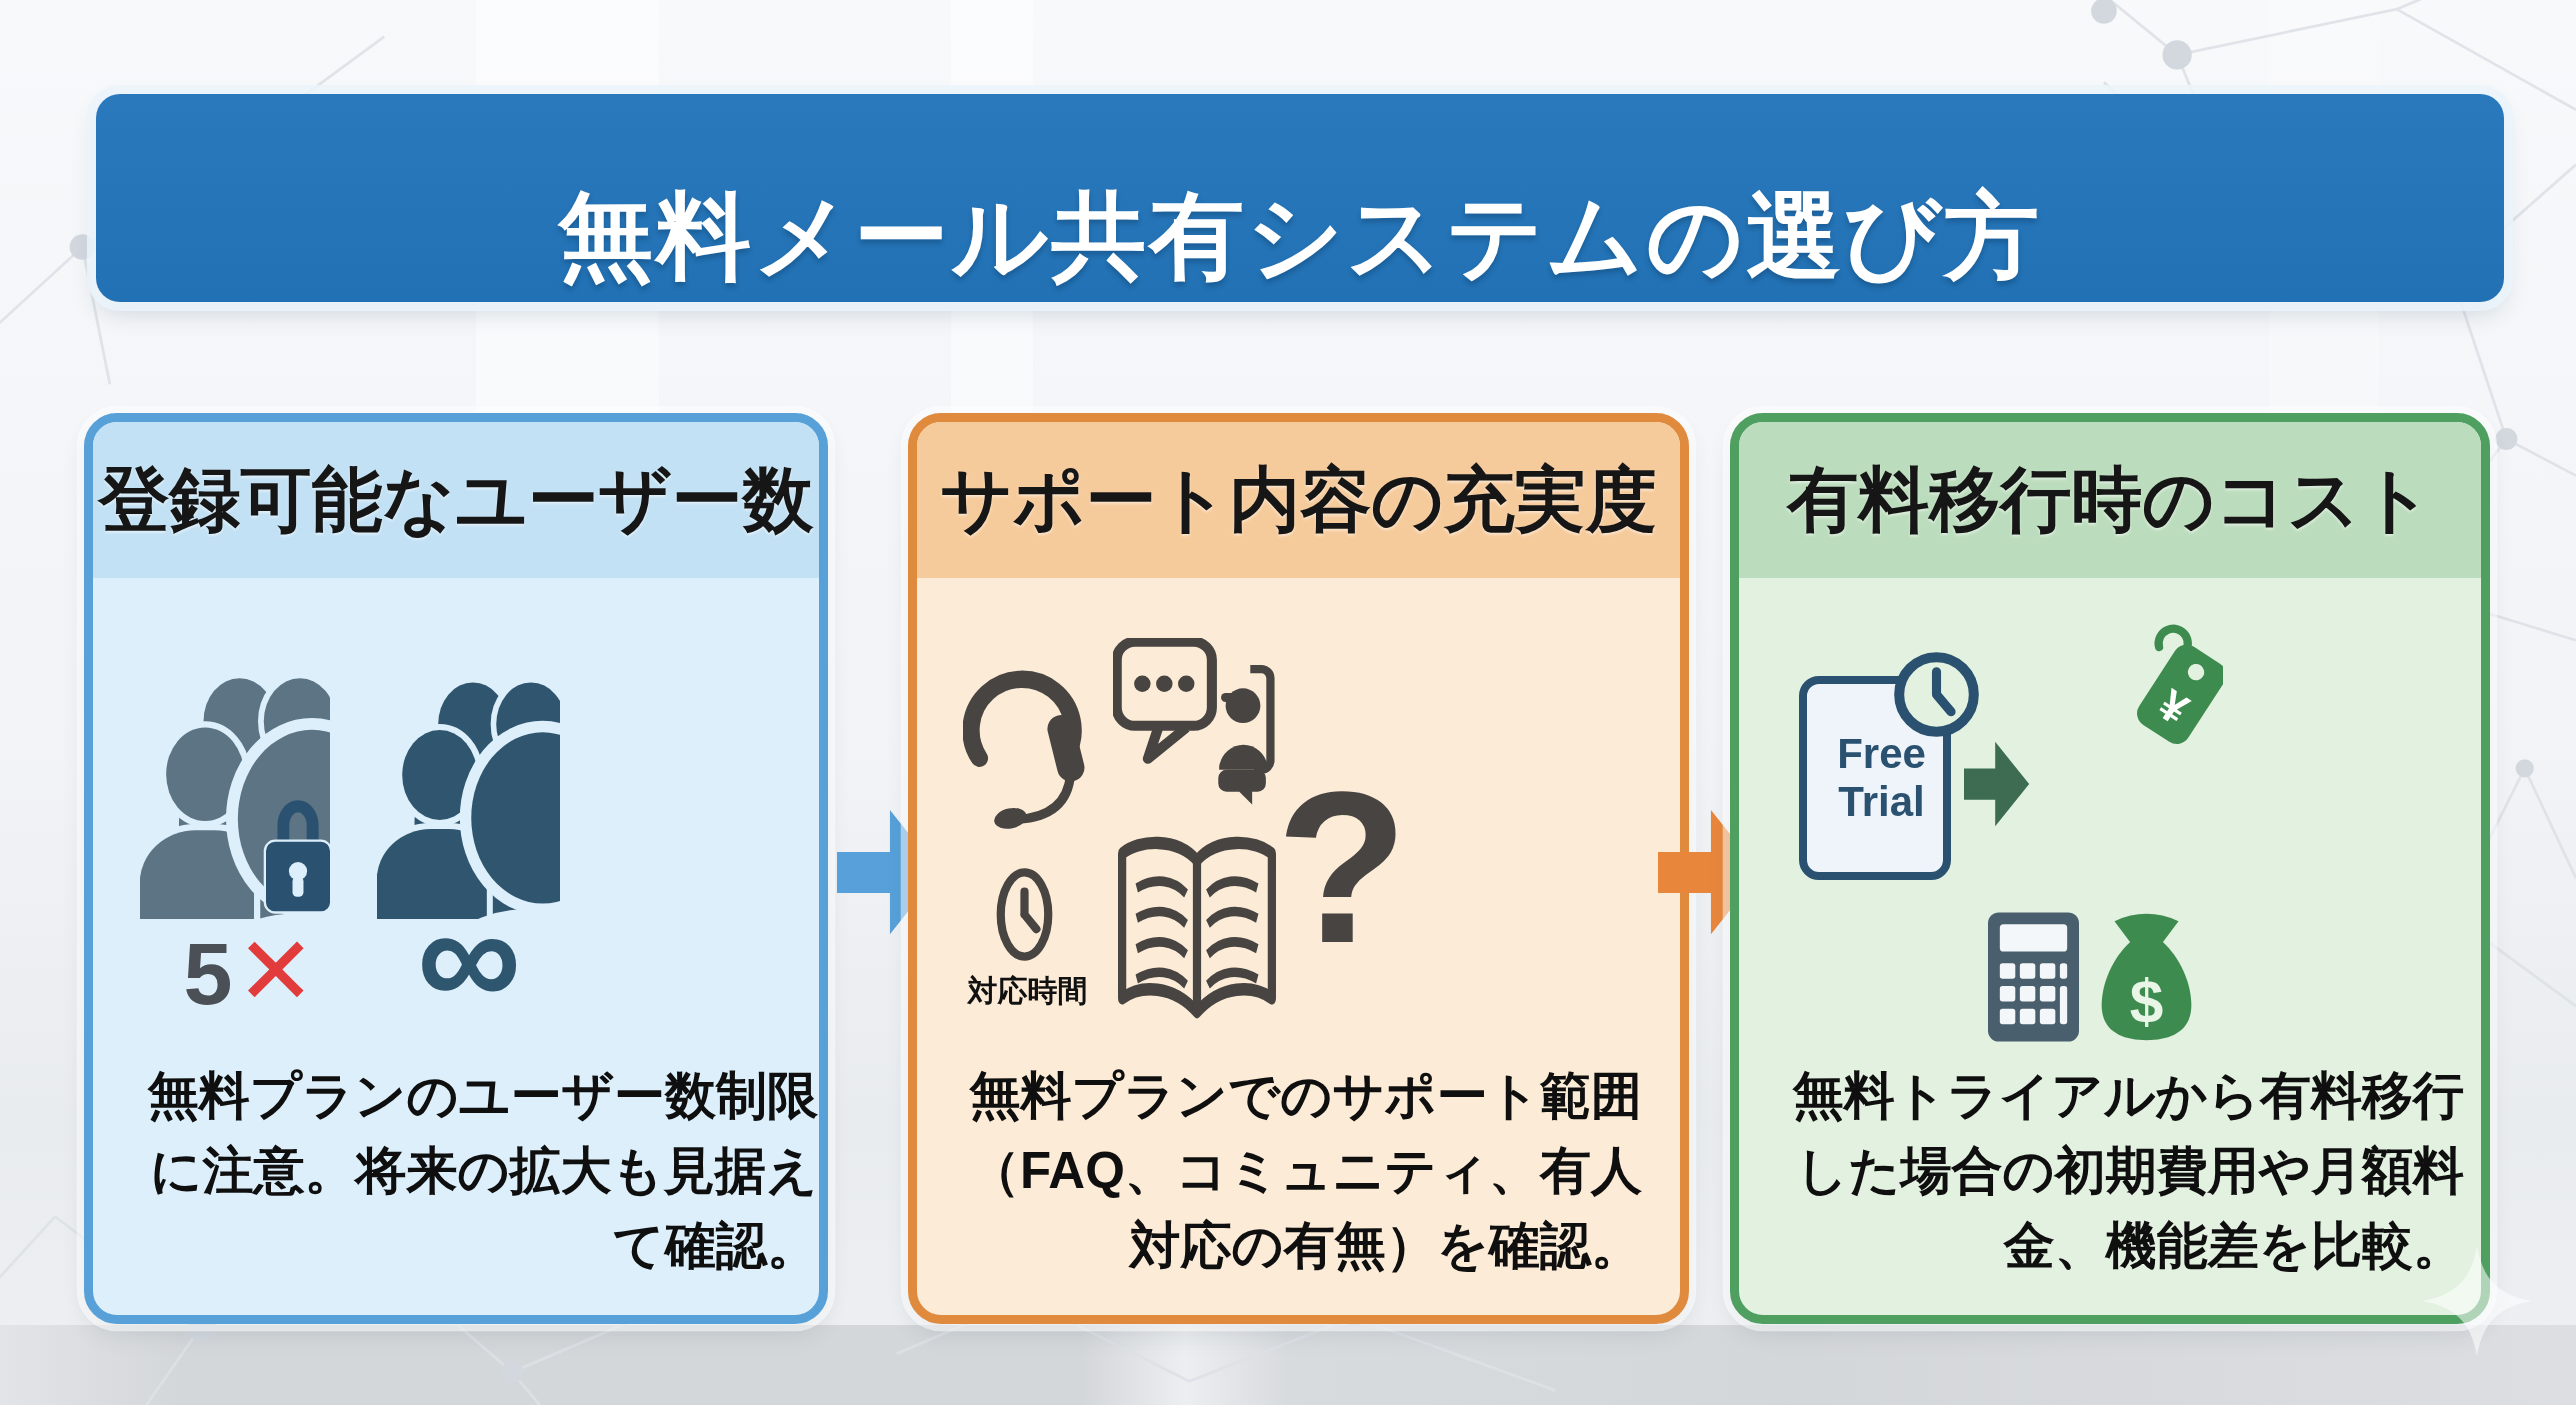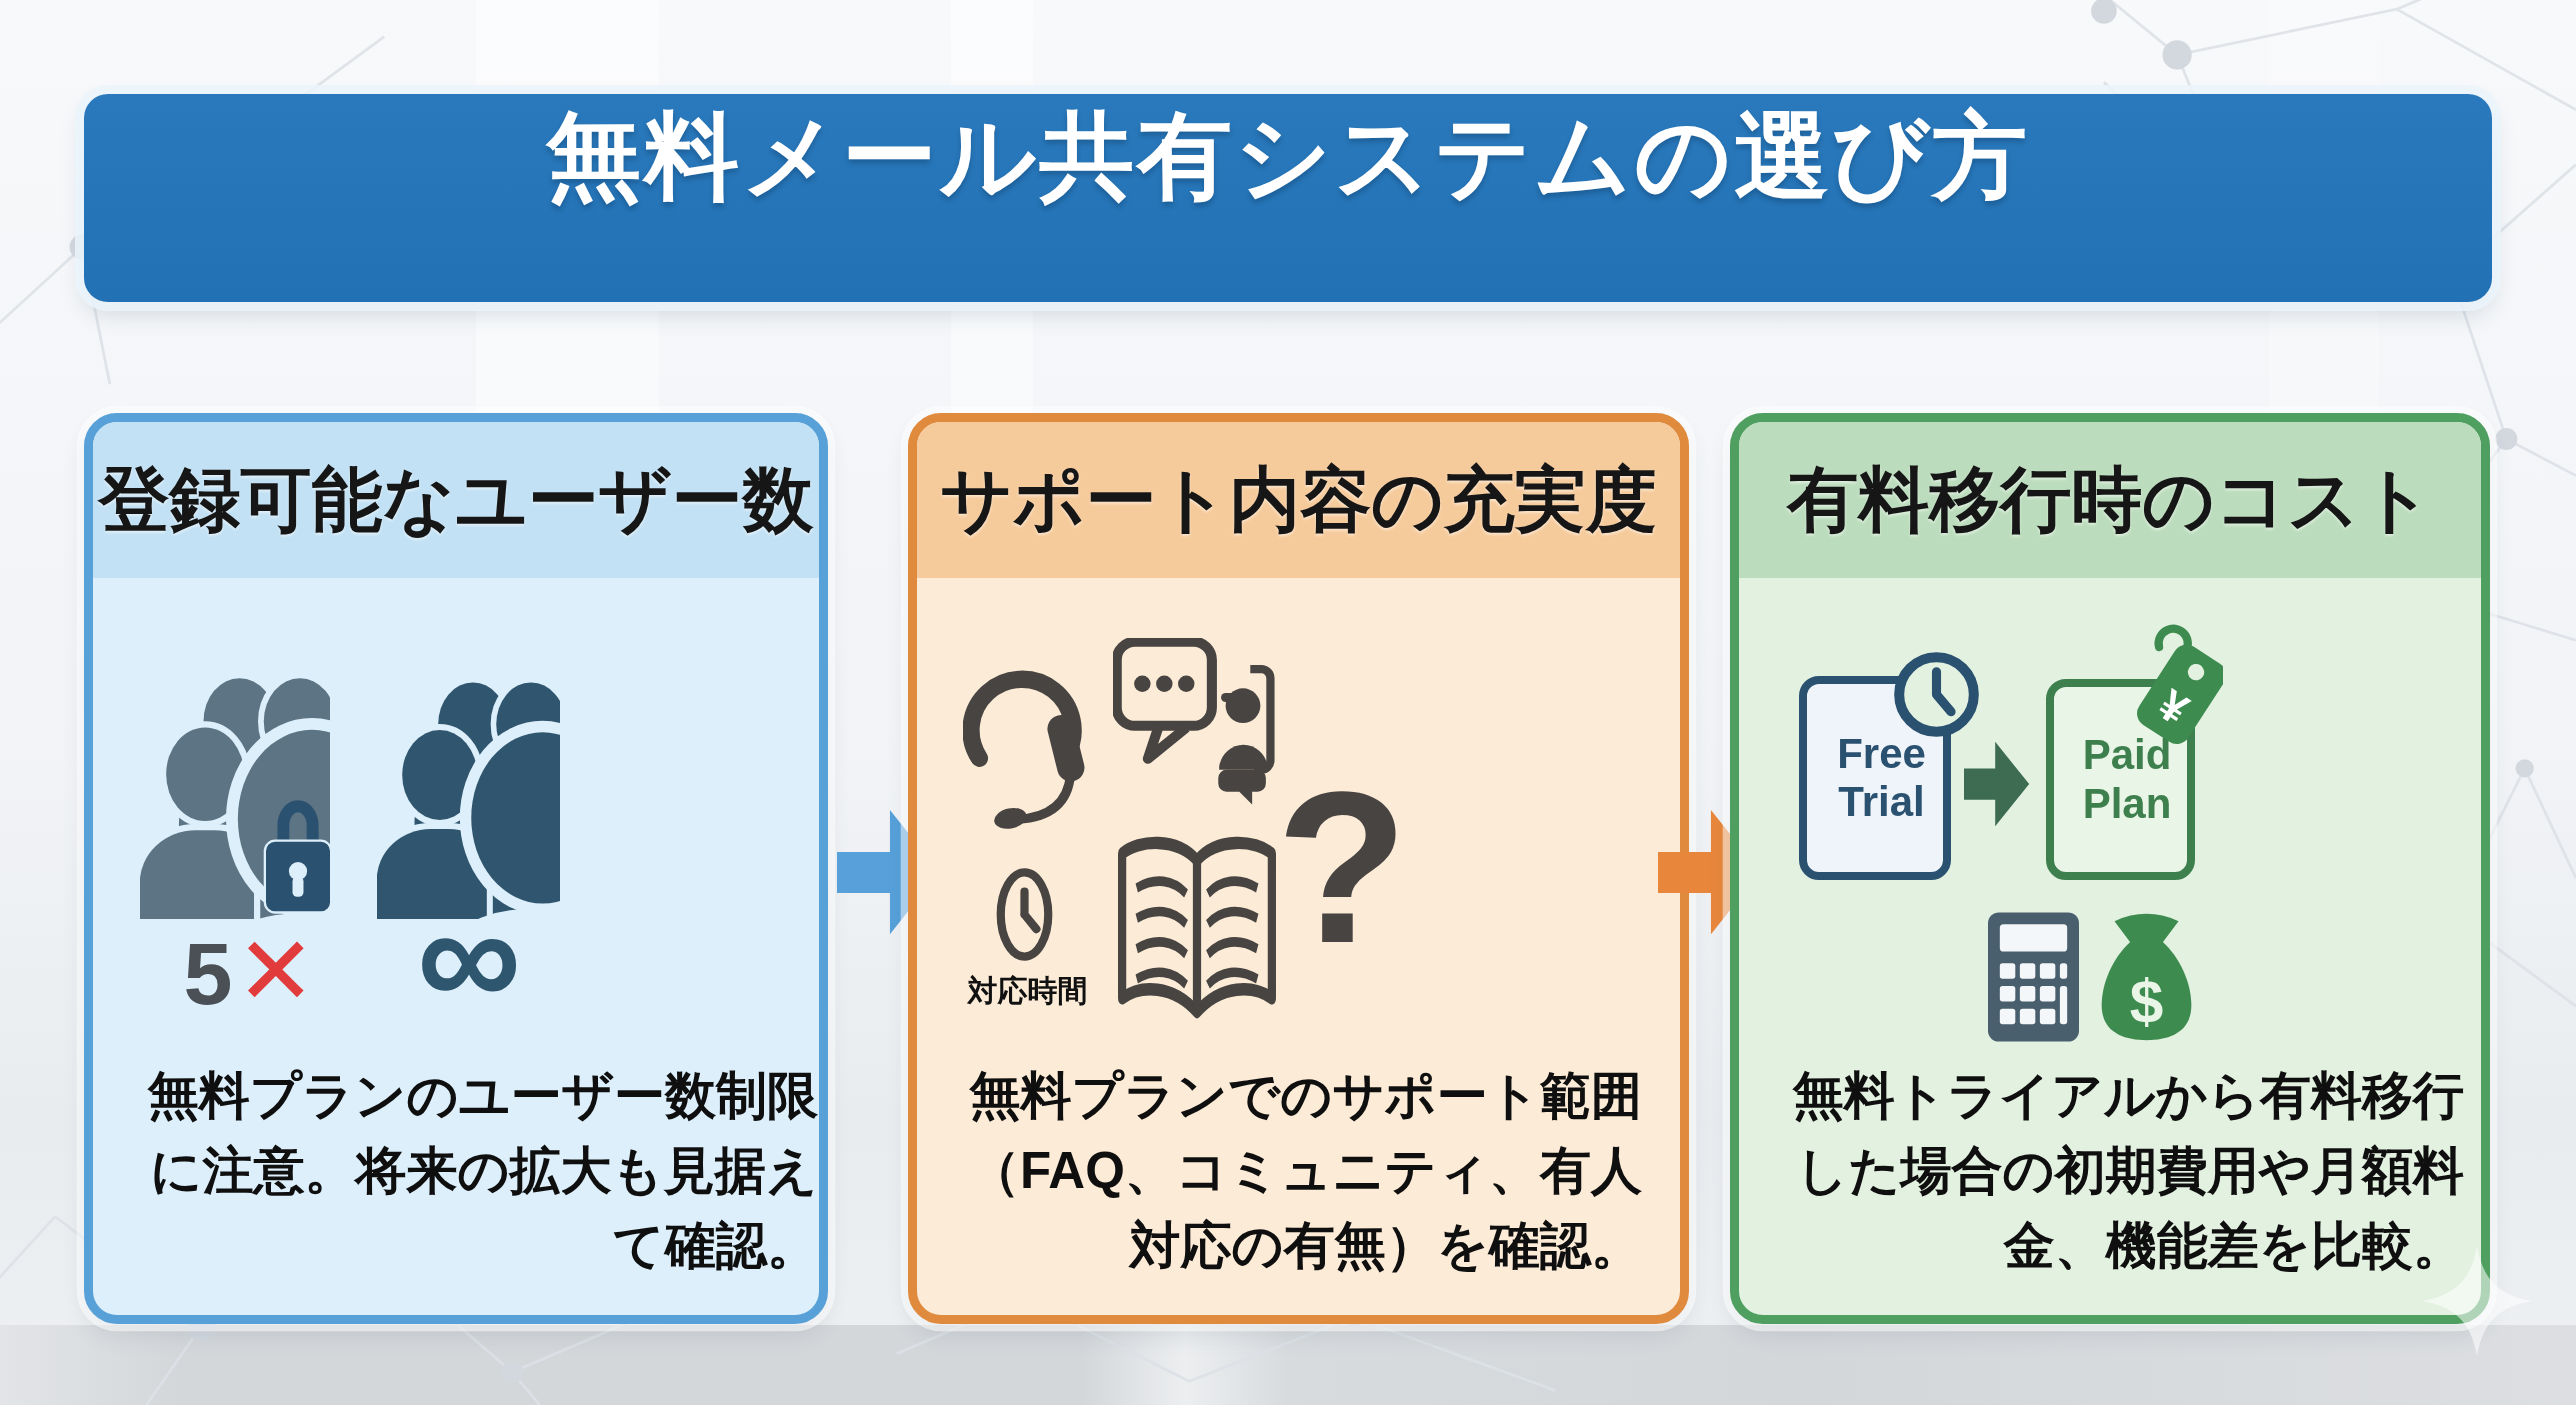--- a/index.html
+++ b/index.html
@@ -9,25 +9,25 @@
     background:linear-gradient(180deg,#f8f9fb 0%,#f1f3f6 55%,#e9ecef 80%,#eef0f2 100%);
   }
   .bg-stripe{position:absolute;top:0;height:1405px;background:rgba(255,255,255,.45);}
   .bg-bottom{
     position:absolute;left:0;top:1325px;width:2576px;height:81px;
     background:linear-gradient(90deg,#e2e4e7 0%,#d4d7da 7%,#d4d7da 42%,#eceef0 46%,#d8dbde 50%,#d4d7da 70%,#dcdee1 100%);
   }
   .bg-net{position:absolute;left:0;top:0;}
   
   .banner{
-    position:absolute;left:84px;top:94px;width:2408px;height:208px;
+    position:absolute;left:96px;top:94px;width:2408px;height:208px;
     background:linear-gradient(180deg,#2a79bc,#2171b4);
     border-radius:24px;
     box-shadow:0 0 0 9.1px rgba(235,245,252,.85),0 11px 24px rgba(40,70,100,.18);
-    display:flex;align-items:flex-start;justify-content:center;
+    display:flex;align-items:flex-end;justify-content:center;
   }
   .banner h1{
     margin:0;color:#ffffff;font-size:95px;font-weight:bold;letter-spacing:2.7px;
     text-shadow:0 3.7px 5.5px rgba(0,30,60,.25);
   }
   
   .card{
     position:absolute;top:413px;height:911px;border-radius:33px;
     border:9.1px solid;box-sizing:border-box;
     box-shadow:0 0 0 7.3px rgba(255,255,255,.5),0 11px 22px rgba(60,80,100,.12);
@@ -222,23 +222,20 @@
 
   <svg class="abs" style="left:152px;top:227px" width="91" height="91" viewBox="0 0 100 100">
     <circle cx="50" cy="50" r="41" fill="#e3f1e1" stroke="#2b5170" stroke-width="11"></circle>
     <path d="M50 50 V25 M50 50 L66 69" fill="none" stroke="#2b5170" stroke-width="10" stroke-linecap="round"></path>
   </svg>
 
   <svg class="abs" style="left:225px;top:318px" width="67" height="89" viewBox="0 0 73 97">
     <polygon points="0,31 34,31 34,2 71,48 34,94 34,65 0,65" fill="#3d6c52"></polygon>
   </svg>
 
-  <div class="plan-box paid-box">
-    <div class="lbl">Paid Plan</div>
-  </div>
 
   <svg class="abs" style="left:389px;top:194px" width="95" height="146" viewBox="0 0 104 160">
     <path d="M34 34 a16 16 0 1 1 26 8" fill="none" stroke="#3e8b4f" stroke-width="9" stroke-linecap="round"></path>
     <g transform="rotate(33 56 90)">
       <rect x="24" y="34" width="64" height="102" rx="15" fill="#3e8b4f"></rect>
       <circle cx="56" cy="56" r="9" fill="#e3f1e1"></circle>
       <text x="56" y="118" text-anchor="middle" font-size="48" font-weight="bold" fill="#ffffff" font-family="Liberation Sans, sans-serif">¥</text>
     </g>
   </svg>
 

